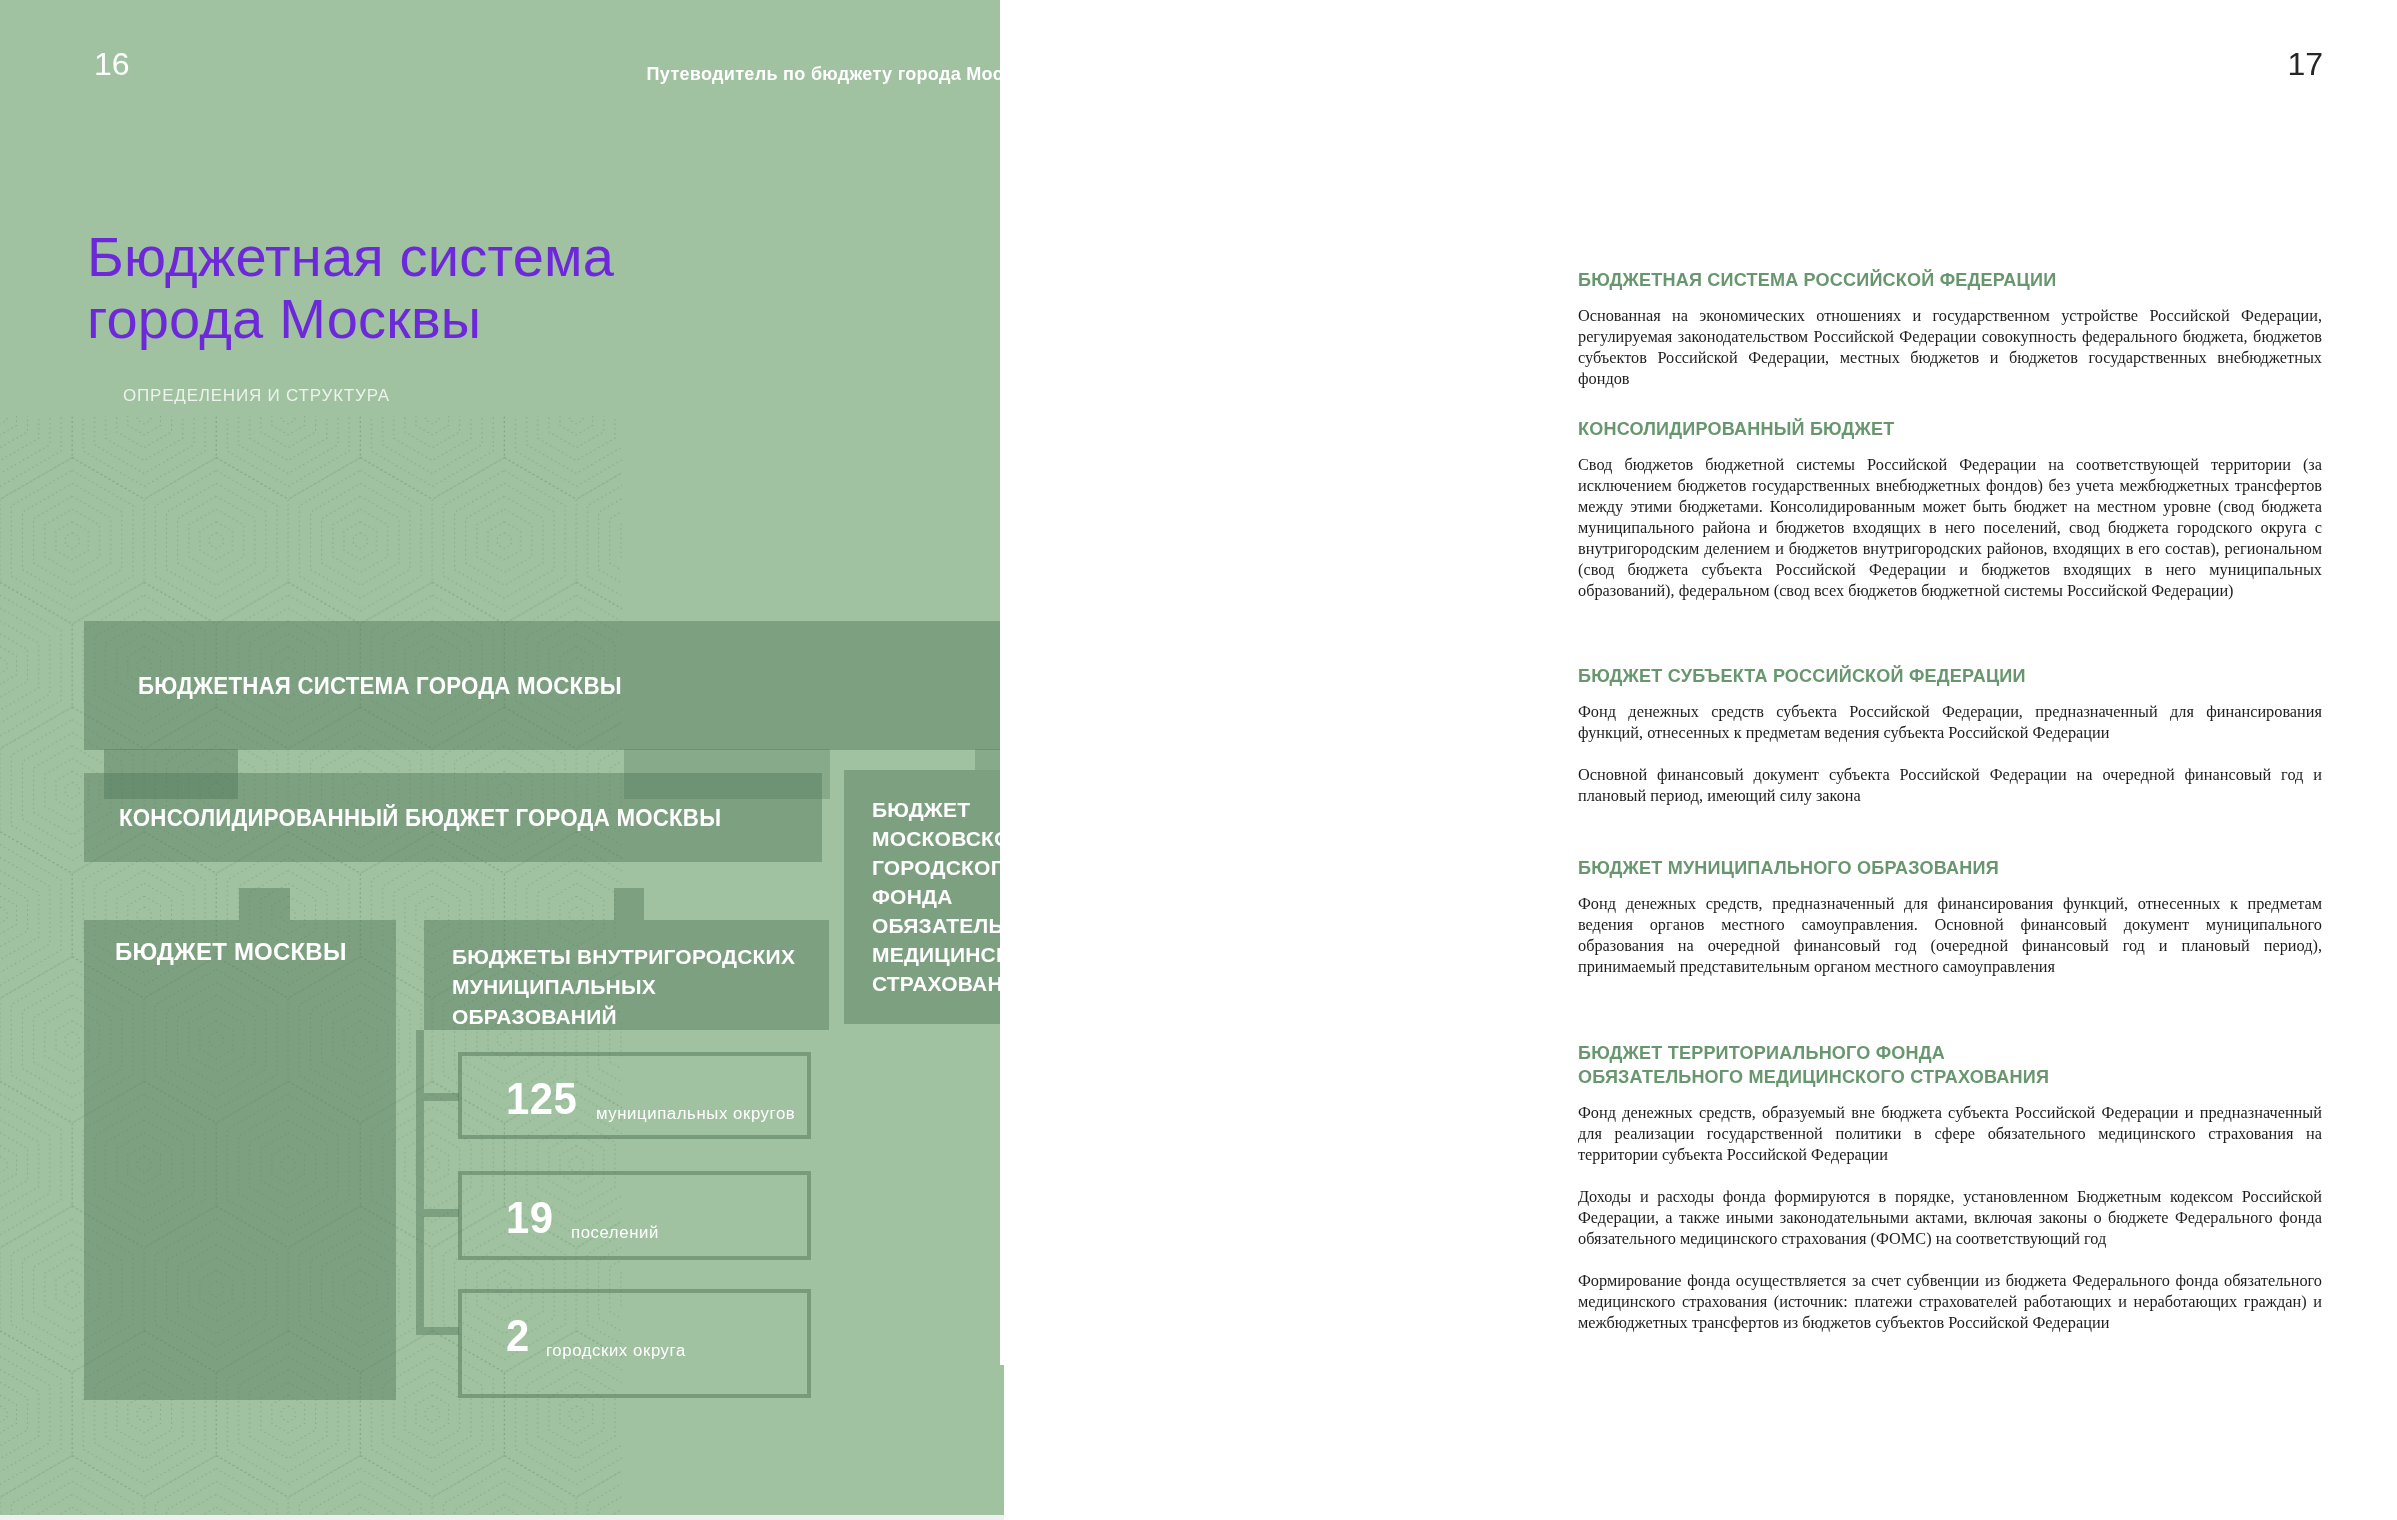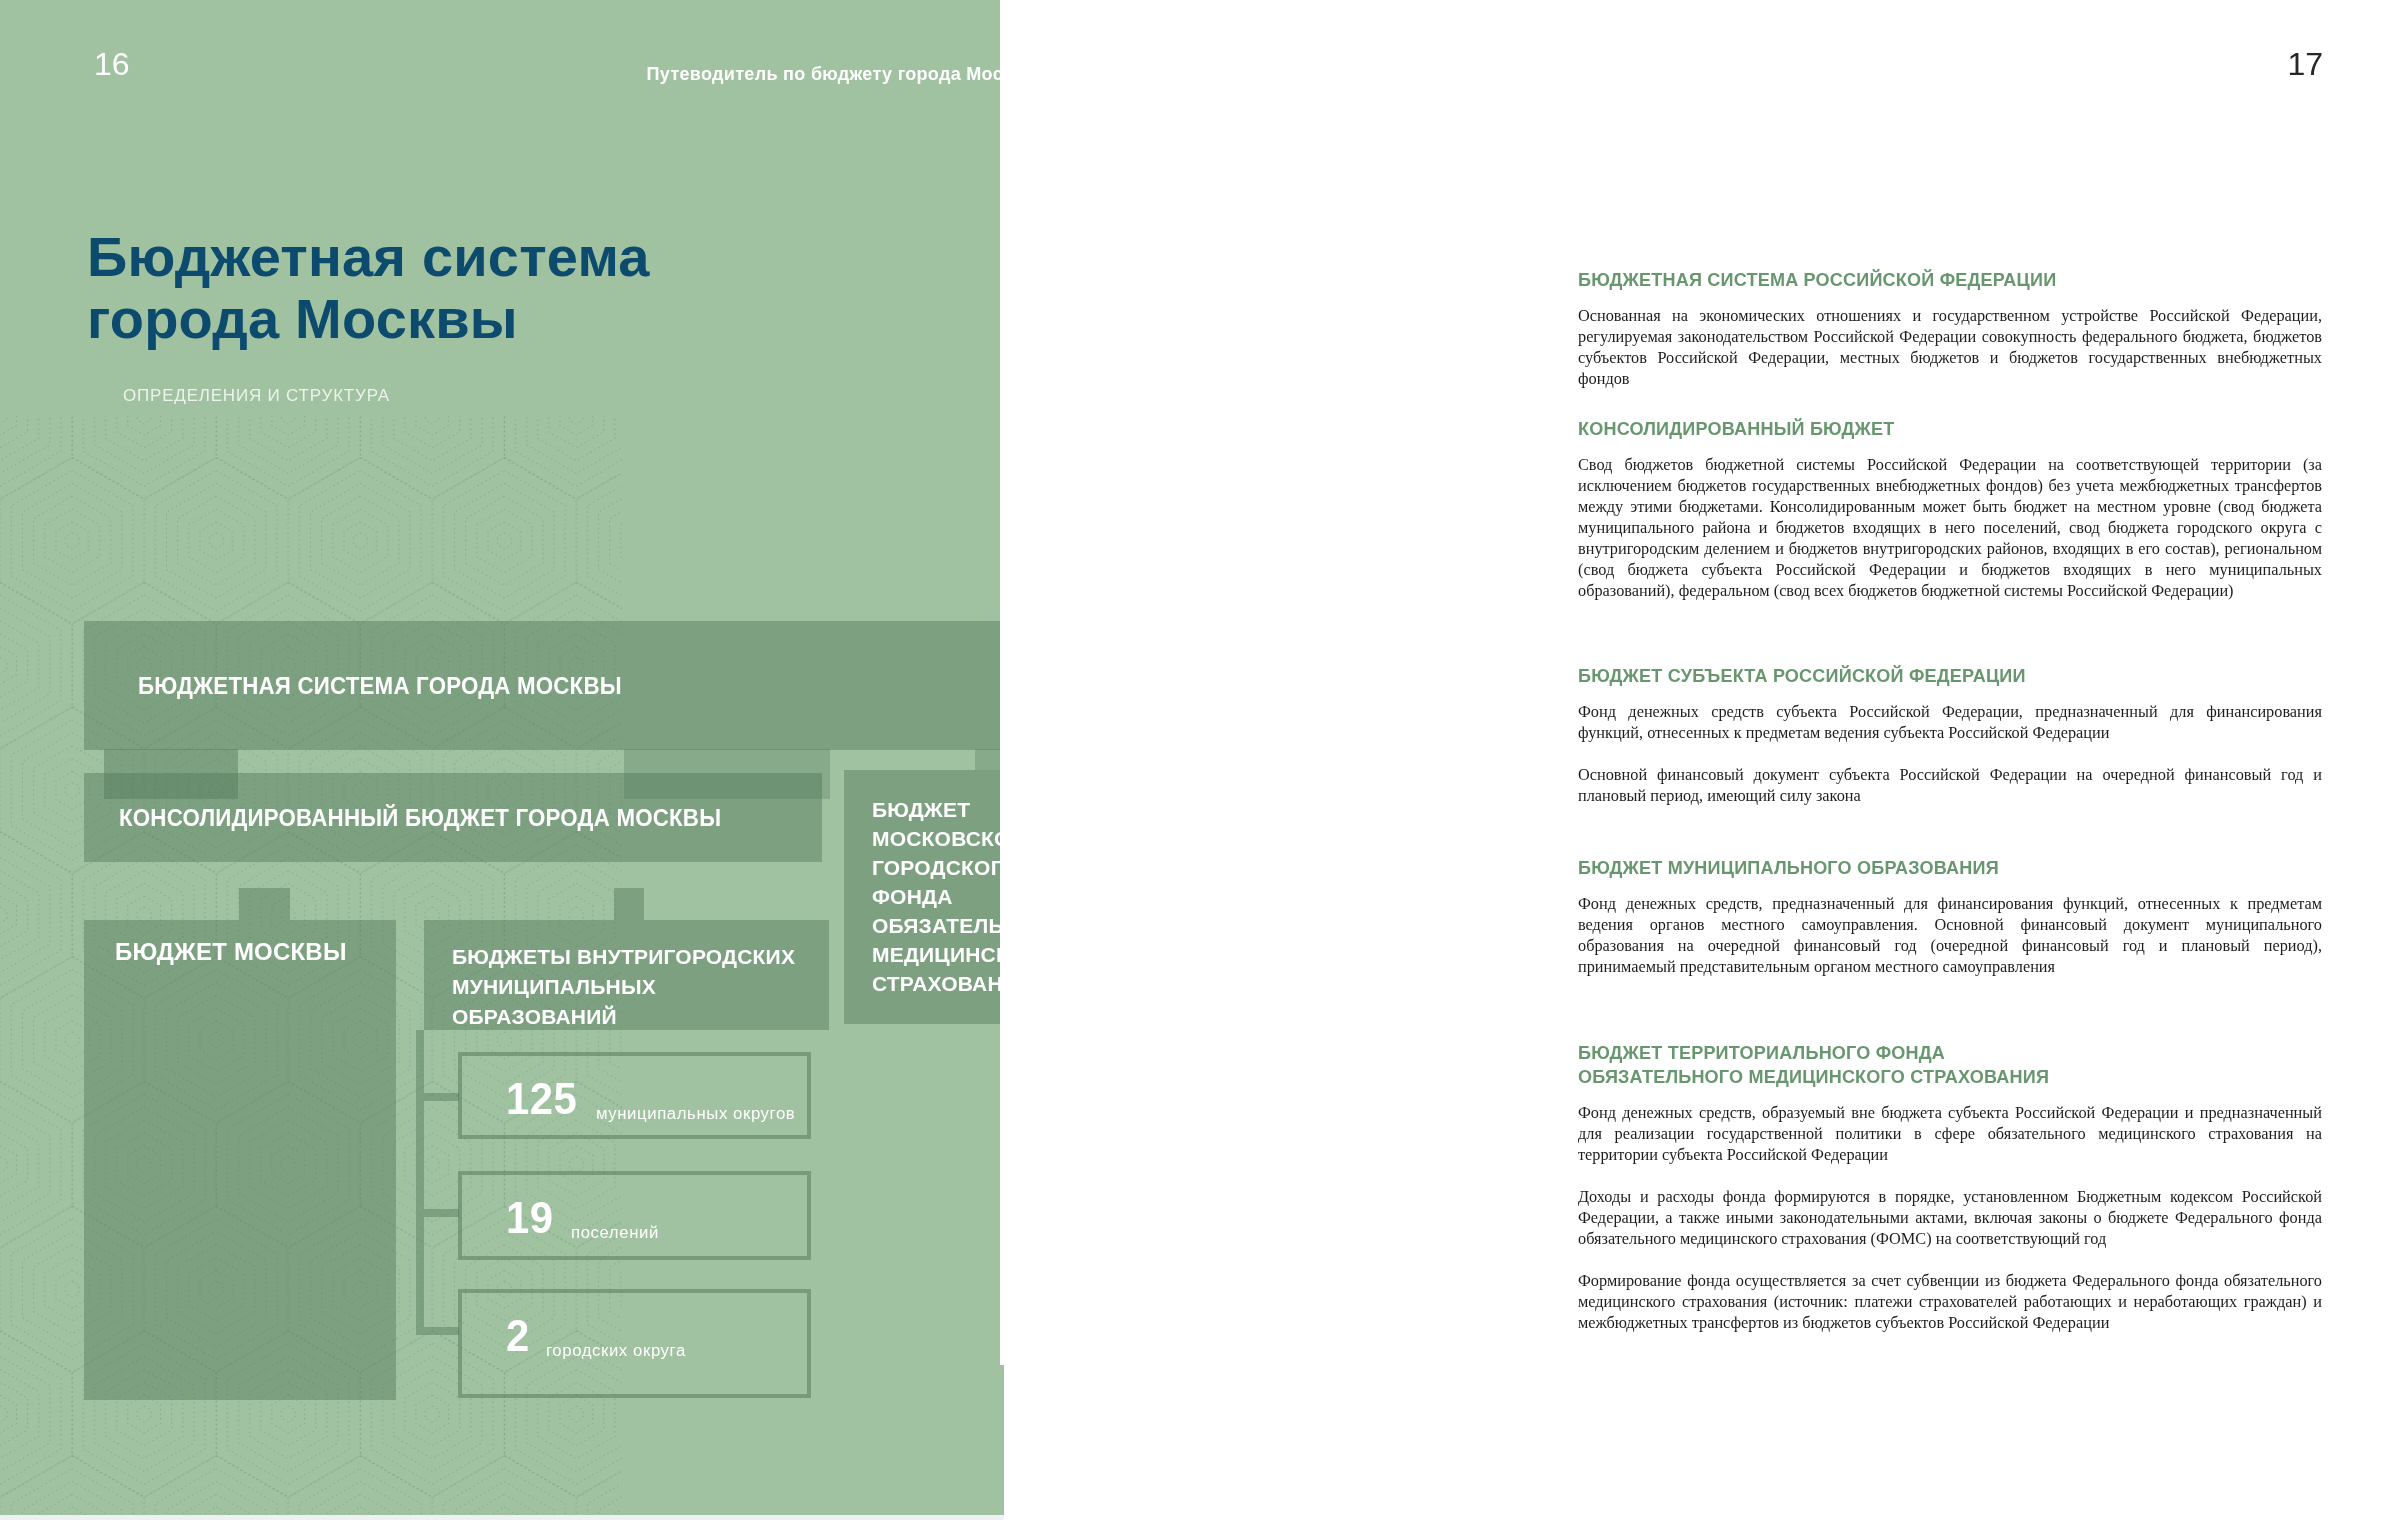--- a/index.html
+++ b/index.html
@@ -12,21 +12,21 @@
   .bottom-strip{position:absolute;left:0;top:1515px;width:1004px;height:6px;background:#eef0f2;}
 
   .hex-pattern{position:absolute;left:0;top:416px;}
 
   .pagenum{position:absolute;font-size:32px;color:#fff;}
   .pagenum.right{color:#262626;}
   .running-title{position:absolute;top:63px;left:843px;
                  font-size:19px;font-weight:700;color:#fff;letter-spacing:0.3px;
                  transform:translateX(-50%) scaleX(.95);white-space:nowrap;}
 
-  .hero-title{position:absolute;left:87px;top:226px;color:#0c4a6e;font-weight:700;
+  .hero-title{position:absolute;left:87px;top:226px;color:#6d28d9;font-weight:400;
               font-size:56px;line-height:62px;letter-spacing:0.2px;}
   .hero-sub{position:absolute;left:91px;top:386px;color:rgba(255,255,255,.8);
             font-size:17px;letter-spacing:0.8px;margin-left:32px;}
 
   
   .dbox{position:absolute;background:rgba(77,115,85,.42);color:#fff;box-sizing:border-box;}
   .dbox .lbl{font-weight:700;letter-spacing:0.2px;transform:scaleX(.93);transform-origin:left center;}
   .conn{position:absolute;background:rgba(77,115,85,.30);}
   .conn.dark{background:rgba(77,115,85,.42);}
 

